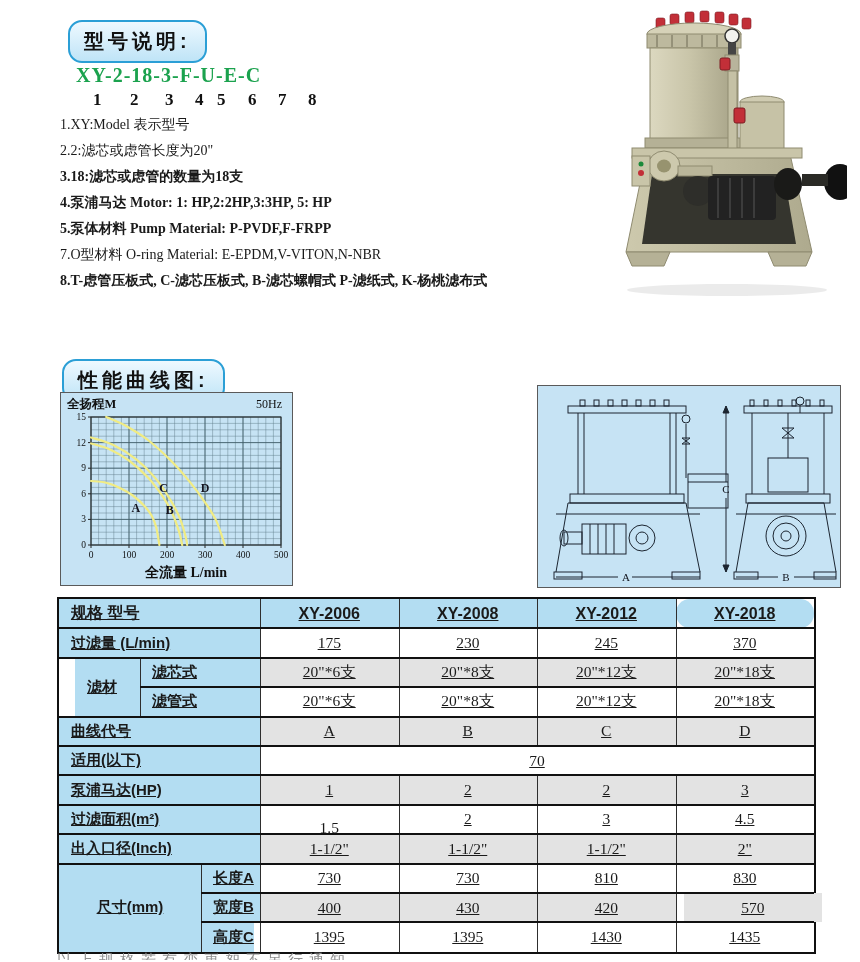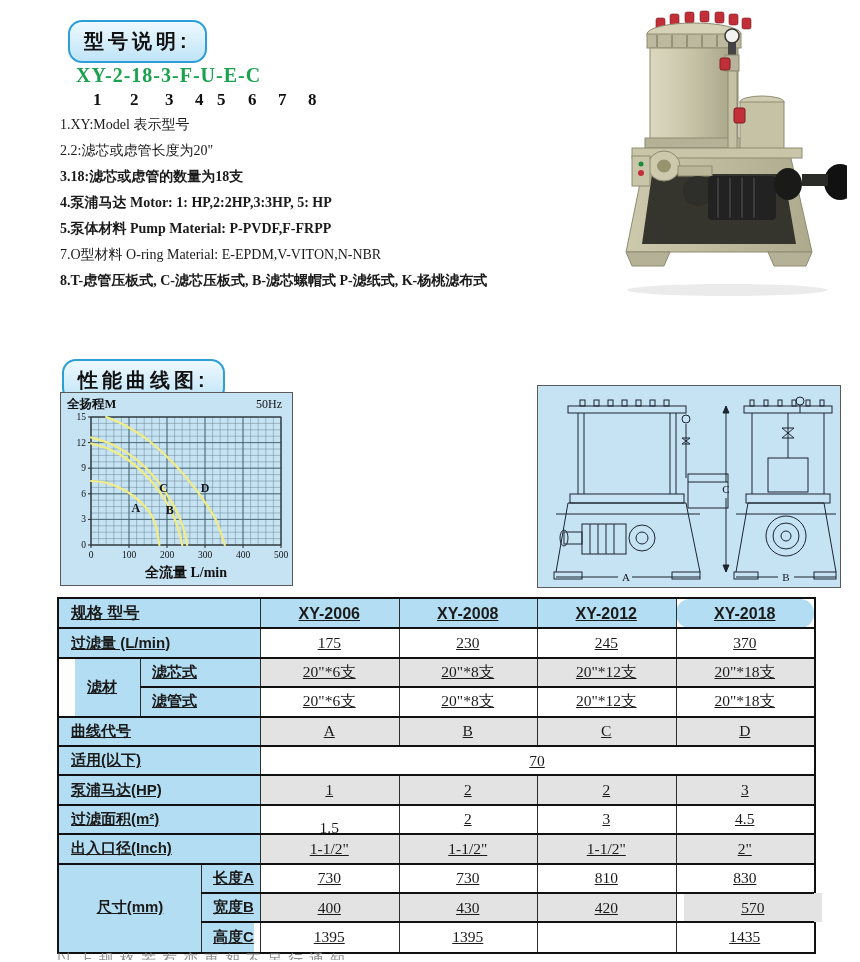--- a/index.html
+++ b/index.html
@@ -376,20 +376,21 @@
       <div class="cell val c-center" style="left: 478px; top: 264.6px; width: 138.5px; height: 29.4px; background: rgb(255, 255, 255);">810</div>
       <div class="cell val c-center" style="left: 616.5px; top: 264.6px; width: 138.5px; height: 29.4px; background: rgb(255, 255, 255);">830</div>
       <div class="cell sub c-left" style="left: 142px; top: 294px; width: 59px; height: 29.4px;">宽度B</div>
       <div class="cell val c-center" style="left: 201px; top: 294px; width: 138.5px; height: 29.4px; background: rgb(227, 227, 227);">400</div>
       <div class="cell val c-center" style="left: 339.5px; top: 294px; width: 138.5px; height: 29.4px; background: rgb(227, 227, 227);">430</div>
       <div class="cell val c-center" style="left: 478px; top: 294px; width: 138.5px; height: 29.4px; background: rgb(227, 227, 227);">420</div>
       <div class="cell val c-center" style="left: 616.5px; top: 294px; width: 138.5px; height: 29.4px; background: rgb(227, 227, 227); margin-left: 8px;">570</div>
       <div class="cell sub c-left" style="left: 142px; top: 323.4px; width: 53px; height: 29.4px;">高度C</div>
       <div class="cell val c-center" style="left: 201px; top: 323.4px; width: 138.5px; height: 29.4px; background: rgb(255, 255, 255);">1395</div>
       <div class="cell val c-center" style="left: 339.5px; top: 323.4px; width: 138.5px; height: 29.4px; background: rgb(255, 255, 255);">1395</div>
+      <div class="cell val c-center" style="left: 478px; top: 323.4px; width: 138.5px; height: 29.4px; background: rgb(255, 255, 255);">1430</div>
       <div class="cell val c-center" style="left: 616.5px; top: 323.4px; width: 138.5px; height: 29.4px; background: rgb(255, 255, 255);">1435</div>
       <div class="vline" style="left: 201px; top: 0px; height: 352.8px;"></div>
       <div class="vline" style="left: 339.5px; top: 0px; height: 147px;"></div>
       <div class="vline" style="left: 339.5px; top: 176.4px; height: 176.4px;"></div>
       <div class="vline" style="left: 478px; top: 0px; height: 147px;"></div>
       <div class="vline" style="left: 478px; top: 176.4px; height: 176.4px;"></div>
       <div class="vline" style="left: 616.5px; top: 0px; height: 147px;"></div>
       <div class="vline" style="left: 616.5px; top: 176.4px; height: 176.4px;"></div>
       <div class="vline" style="left: 81px; top: 58.8px; height: 58.8px;"></div>
       <div class="vline" style="left: 142px; top: 264.6px; height: 88.2px;"></div>

